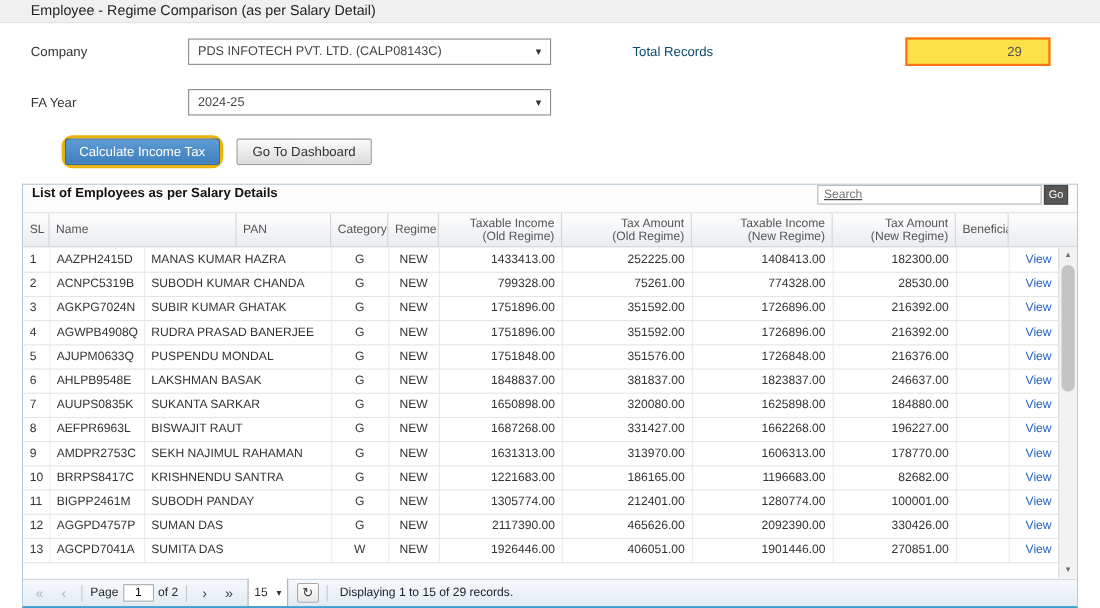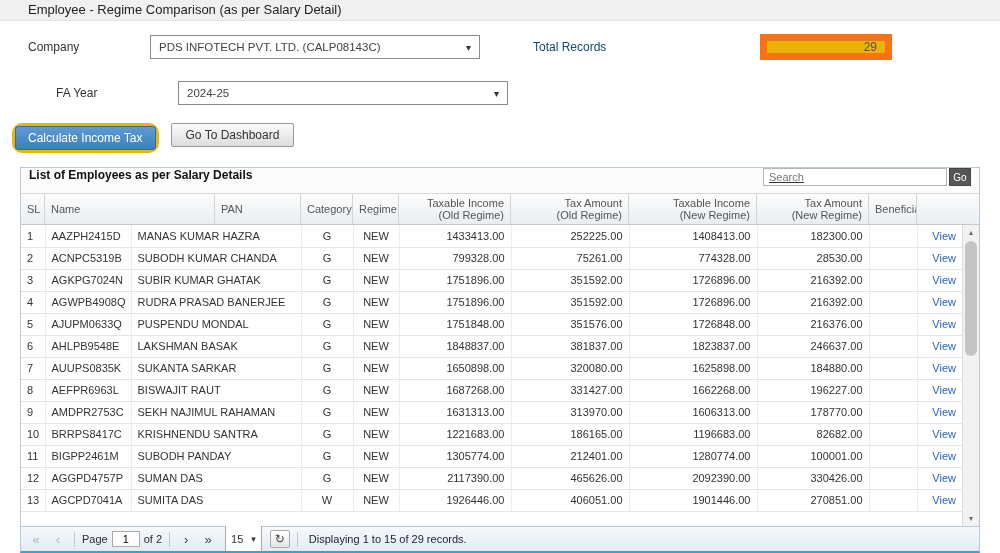--- a/index.html
+++ b/index.html
@@ -3,48 +3,48 @@
 <meta charset="utf-8">
 <style>
   * { box-sizing: border-box; margin: 0; padding: 0; }
   html,body { width:1000px; height:553px; overflow:hidden; }
   body { font-family:"Liberation Sans", sans-serif; background:#fff; }
 
   .titlebar { height:21px; background:#f0f0f0; border-bottom:1px solid #e3e3e3;
     font-size:13px; color:#222; line-height:20px; padding-left:28px; }
 
   .form-area { padding:0 28px; }
-  .form-row { display:flex; align-items:center; }
+  .form-row { display:flex; align-items:center;gap:21px; }
   .row-company { margin-top:13px; }
-  .row-fayear { margin-top:21px;margin-left:28px; }
+  .row-fayear { margin-top:21px; }
   .flabel { width:122px; font-size:12px; color:#333; }
   .select { width:330px; height:24px; border:1px solid #8a8a8a; background:#fff;
     display:flex; align-items:center; justify-content:space-between;
     padding:0 8px; font-size:11.5px; color:#444; cursor:pointer; }
   .select .caret { color:#333; font-size:10px; }
   .tr-label { width:227px; margin-left:53px; font-size:12px; color:#0c4a6e; }
-  .readonly-field { width:132px; height:26px; background:#eab308; border:7px solid #f97316;
+  .readonly-field { width:132px; height:26px; background:#fde047; border:2px solid #f97316;
     font-size:12px; color:#555; display:flex; align-items:center;
-    justify-content:flex-end; padding-right:8px; }
-
-  .button-row { margin-top:18px; display:flex; padding-left:12px; }
+    justify-content:flex-end; padding-right:24px; }
+
+  .button-row { margin-top:18px; display:flex; align-items:center; padding-left:12px;margin-left:44px; }
   .ring { border:3px solid #e7b50c; border-radius:10px; display:inline-block; line-height:0; }
   .btn-primary { height:24px; background:linear-gradient(#5d9bd3,#3f7fbd); color:#fff;
     border:1px solid #36699c; font-size:12px; padding:0 12px; border-radius:3px;
     font-family:inherit; cursor:pointer; }
   .btn-secondary { height:24px; margin-left:12px; background:linear-gradient(#fbfbfb,#dcdcdc);
     color:#333; border:1px solid #999; font-size:12px; padding:0 14px; border-radius:2px;
     font-family:inherit; cursor:pointer; }
 
   .panel { margin:14px 20px 0; width:960px; height:386px; border:1px solid #b9c9d6;
     border-bottom:2px solid #3e9ed2; display:flex; flex-direction:column; overflow:hidden; background:#fff; }
   .panel-hd { height:26px; background:#fcfcfc; border-bottom:1px solid #d8d8d8;
     display:flex; align-items:flex-start; padding:0 8px; }
   .panel-title { font-weight:bold; font-size:12px; color:#111; flex:1; }
-  .search-input { width:184px; height:18px; border:1px solid #b5b5b5; font-size:11px;
+  .search-input { width:204px; height:18px; border:1px solid #b5b5b5; font-size:11px;
     padding:0 5px; color:#333; font-family:inherit;text-decoration:underline; }
   .go-btn { height:18px; width:22px; margin-left:2px; background:#565656; color:#fff;
     border:1px solid #444; font-size:10px; font-family:inherit; cursor:pointer; }
 
   .hdr { display:flex; height:31px; background:linear-gradient(#fdfdfd,#e9edf1);
     border-bottom:1px solid #c6c6c6; width:958px; }
   .hcell { display:flex; flex-direction:column; justify-content:center;
     font-size:11px; color:#555; padding:0 6px; border-right:1px solid #d4d4d4;
     line-height:12px; overflow:hidden; white-space:nowrap; }
   .hcell.a-l { align-items:flex-start; }

